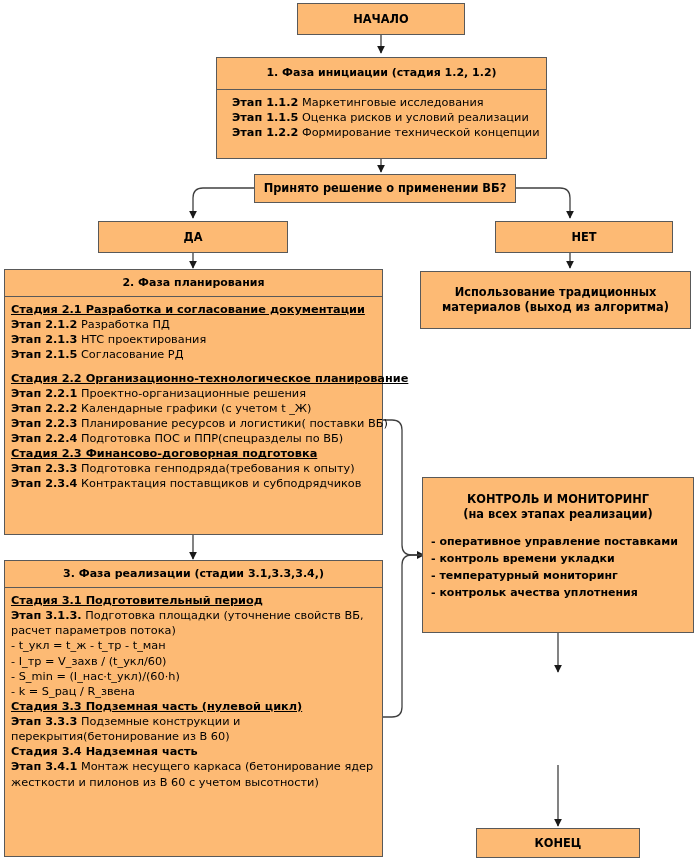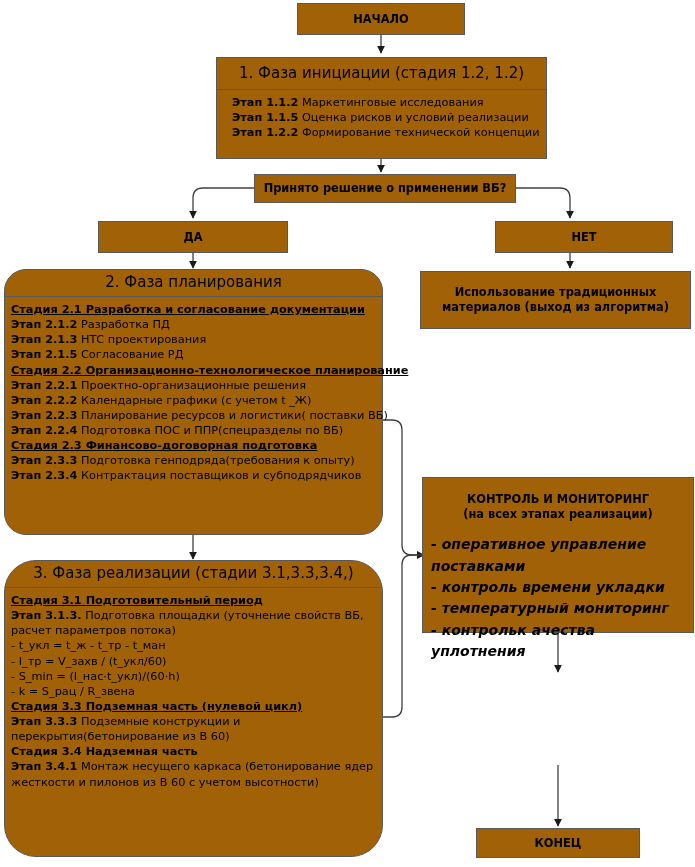--- a/index.html
+++ b/index.html
@@ -9,29 +9,29 @@
     width:695px;height:867px;
     position:relative;
     overflow:hidden;
     -webkit-font-smoothing:antialiased;
   }
   #canvas{position:absolute;left:0;top:0;width:695px;height:867px;}
   .node{
     position:absolute;
     box-sizing:border-box;
     border:1.3px solid #595959;
-    background:#a16207;
+    background:#fdba74;
     z-index:3;
   }
   .hdr{
     box-sizing:border-box;
     width:100%;
     text-align:left;
-    font-weight:normal;
-    font-size:15px;
+    font-weight:bold;
+    font-size:11px;
     border-bottom:1.2px solid #595959;
     display:flex;align-items:center;justify-content:center;
     line-height:1.15;
   }
   .body-list{
     box-sizing:border-box;
     padding:5px 6px 3px 6px;
     font-size:11.3px;
     line-height:1.34;
   }
@@ -107,60 +107,60 @@
 
   <div class="node centerbox" style="left:495px;top:221px;width:178px;height:32px;">
     <span class="b">НЕТ</span>
   </div>
 
   <div class="node centerbox" style="left:420px;top:271px;width:271px;height:58px;flex-direction:column;">
     <span class="b">Использование традиционных</span>
     <span class="b">материалов (выход из алгоритма)</span>
   </div>
 
-  <div class="node" style="left:4px;top:269px;width:379px;height:266px;border-radius:22px;">
+  <div class="node" style="left:4px;top:269px;width:379px;height:266px;">
     <div class="hdr" style="height:27px;">2. Фаза планирования</div>
     <div class="body-list" id="phase2-items">
         <div class="row" style="margin-top: 0px;"><span class="u">Стадия 2.1 Разработка и согласование документации</span></div>
         <div class="row"><span class="b">Этап 2.1.2</span><span> Разработка ПД</span></div>
         <div class="row"><span class="b">Этап 2.1.3</span><span> НТС проектирования</span></div>
         <div class="row"><span class="b">Этап 2.1.5</span><span> Согласование РД</span></div>
-        <div class="row" style="margin-top: 0px;"><span class="u">Стадия 2.2 Организационно-технологическое планирование</span></div>
+        <div class="row" style="margin-top: 8px;"><span class="u">Стадия 2.2 Организационно-технологическое планирование</span></div>
         <div class="row"><span class="b">Этап 2.2.1</span><span> Проектно-организационные решения</span></div>
         <div class="row"><span class="b">Этап 2.2.2</span><span> Календарные графики (с учетом t _Ж)</span></div>
         <div class="row"><span class="b">Этап 2.2.3</span><span>  Планирование ресурсов и логистики( поставки ВБ)</span></div>
         <div class="row"><span class="b">Этап 2.2.4</span><span> Подготовка ПОС и ППР(спецразделы по ВБ)</span></div>
         <div class="row" style="margin-top: 0px;"><span class="u">Стадия 2.3 Финансово-договорная подготовка</span></div>
         <div class="row"><span class="b">Этап 2.3.3</span><span> Подготовка генподряда(требования к опыту)</span></div>
         <div class="row"><span class="b">Этап 2.3.4</span><span> Контрактация поставщиков и субподрядчиков</span></div>
       </div>
   </div>
 
-  <div class="node" style="left:4px;top:560px;width:379px;height:297px;border-radius:32px;">
+  <div class="node" style="left:4px;top:560px;width:379px;height:297px;">
     <div class="hdr" style="height:27px;">3. Фаза реализации (стадии 3.1,3.3,3.4,)</div>
     <div class="body-list" id="phase3-items">
         <div class="row" style="margin-top: 0px;"><span class="u">Стадия 3.1 Подготовительный период</span></div>
         <div class="row wrap"><span class="b">Этап 3.1.3.</span><span> Подготовка площадки (уточнение свойств ВБ, расчет параметров потока)</span></div>
         <div class="row wrap"><span> - t_укл = t_ж - t_тр - t_ман</span></div>
         <div class="row wrap"><span> - I_тр = V_захв / (t_укл/60)</span></div>
         <div class="row wrap"><span>- S_min = (I_нас·t_укл)/(60·h)</span></div>
         <div class="row wrap"><span>- k = S_рац / R_звена</span></div>
         <div class="row" style="margin-top: 0px;"><span class="u">Стадия 3.3 Подземная часть (нулевой цикл)</span></div>
         <div class="row wrap"><span class="b">Этап 3.3.3</span><span> Подземные конструкции и перекрытия(бетонирование из В 60)</span></div>
         <div class="row" style="margin-top: 0px;"><span class="b">Стадия 3.4 Надземная часть</span></div>
         <div class="row wrap"><span class="b">Этап 3.4.1</span><span> Монтаж несущего каркаса (бетонирование ядер жесткости и пилонов из В 60 с учетом высотности)</span></div>
       </div>
   </div>
 
   <div class="node" style="left:422px;top:477px;width:272px;height:156px;">
     <div style="text-align:center;font-weight:bold;font-size:11.4px;line-height:1.32;padding-top:14px;">
       <div>КОНТРОЛЬ И МОНИТОРИНГ</div>
       <div>(на всех этапах реализации)</div>
     </div>
-    <div id="monitoring-items" style="padding:12px 0 0 8px;font-size:14px;font-weight:bold;line-height:1.53;font-style:italic;">
+    <div id="monitoring-items" style="padding:12px 0 0 8px;font-size:11px;font-weight:bold;line-height:1.53;">
         <div>- оперативное управление поставками</div>
         <div>- контроль времени укладки</div>
         <div>- температурный мониторинг</div>
         <div>- контрольк ачества уплотнения</div>
       </div>
   </div>
 
 
   <div class="node centerbox" style="left:476px;top:828px;width:164px;height:30px;">
     <span class="b">КОНЕЦ</span>

